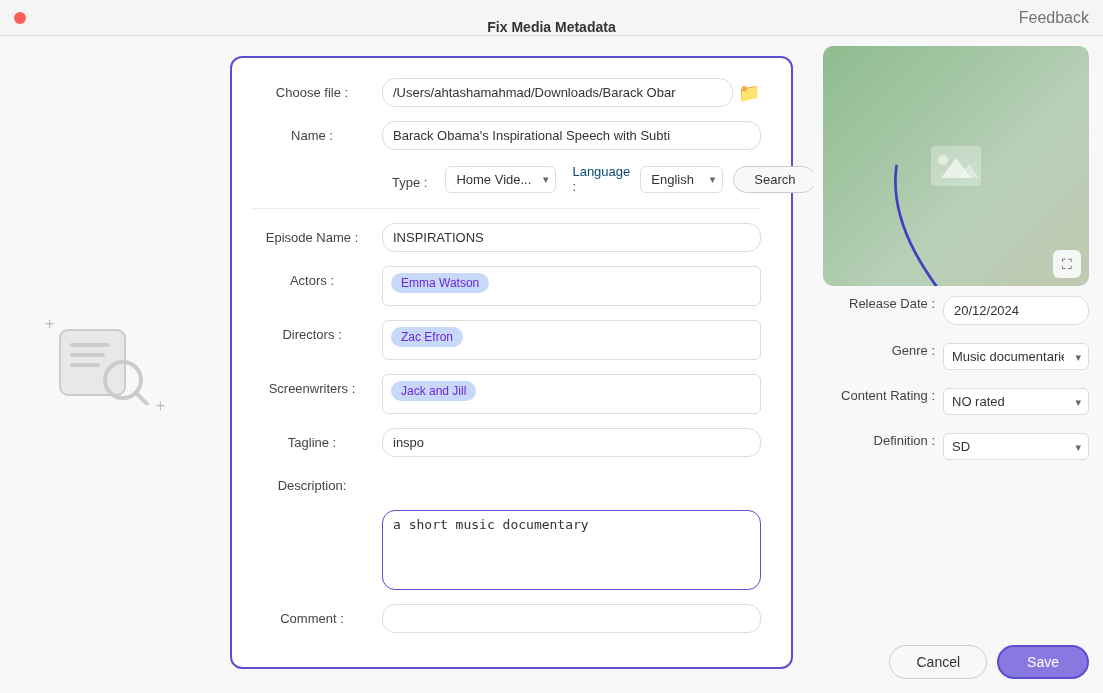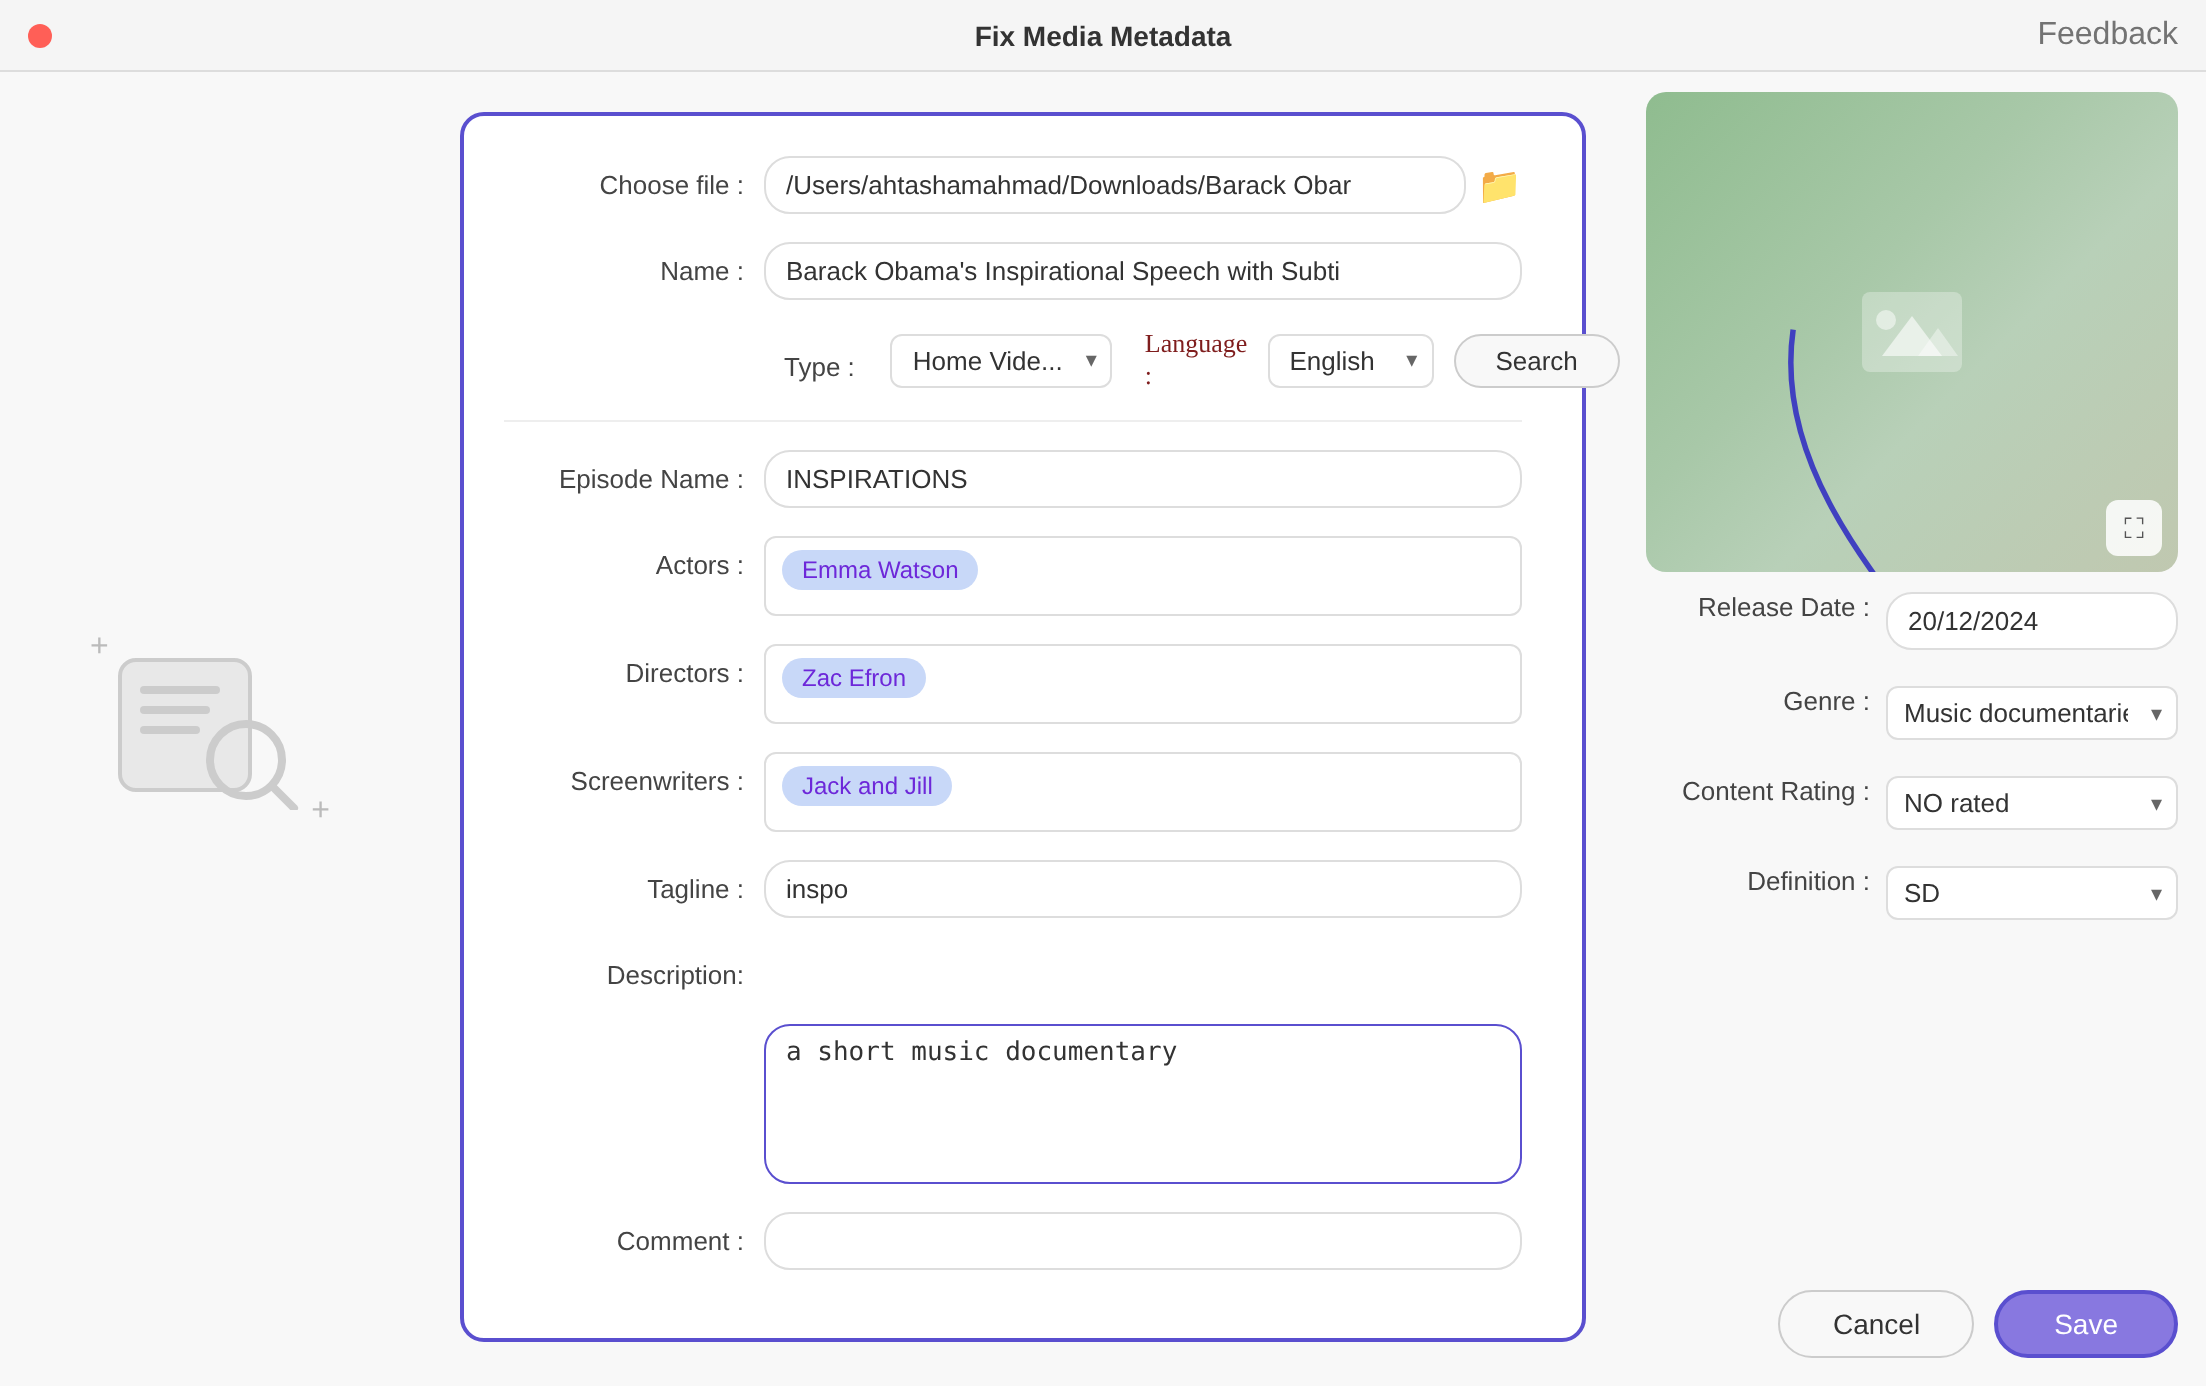--- a/index.html
+++ b/index.html
@@ -8,21 +8,21 @@
       background: #f0f0f0;
       width: 1103px;
       height: 693px;
       overflow: hidden;
       position: relative;
     }
 
     
     .title-bar {
       display: flex;
-      align-items: center;
+      align-items: flex-end;
       justify-content: center;
       height: 36px;
       background: #f5f5f5;
       position: relative;
       border-bottom: 1px solid #ddd;
     }
     .title-bar-title {
       font-size: 14px;
       font-weight: 600;
       color: #333;
@@ -92,21 +92,21 @@
       min-height: 580px;
     }
 
     
     .form-row {
       display: flex;
       align-items: flex-start;
       margin-bottom: 14px;
     }
     .form-label {
-      text-align: right;
+      text-align: center;
       min-width: 130px;
       padding-right: 10px;
       font-size: 13px;
       color: #444;
       padding-top: 7px;
       flex-shrink: 0;
     }
     .form-control-wrap {
       flex: 1;
       display: flex;
@@ -174,23 +174,22 @@
       position: absolute;
       right: 8px;
       top: 50%;
       transform: translateY(-50%);
       pointer-events: none;
       font-size: 11px;
       color: #666;
     }
     .lang-label {
       font-size: 13px;
-      color: #7f1d1d;
+      color: #0c4a6e;
       margin-left: 6px;
-      font-family: Liberation Serif, serif;
     }
     .search-btn {
       margin-left: auto;
       border: 1px solid #ccc;
       border-radius: 20px;
       padding: 5px 20px;
       font-size: 13px;
       color: #333;
       background: #f8f8f8;
       cursor: pointer;

